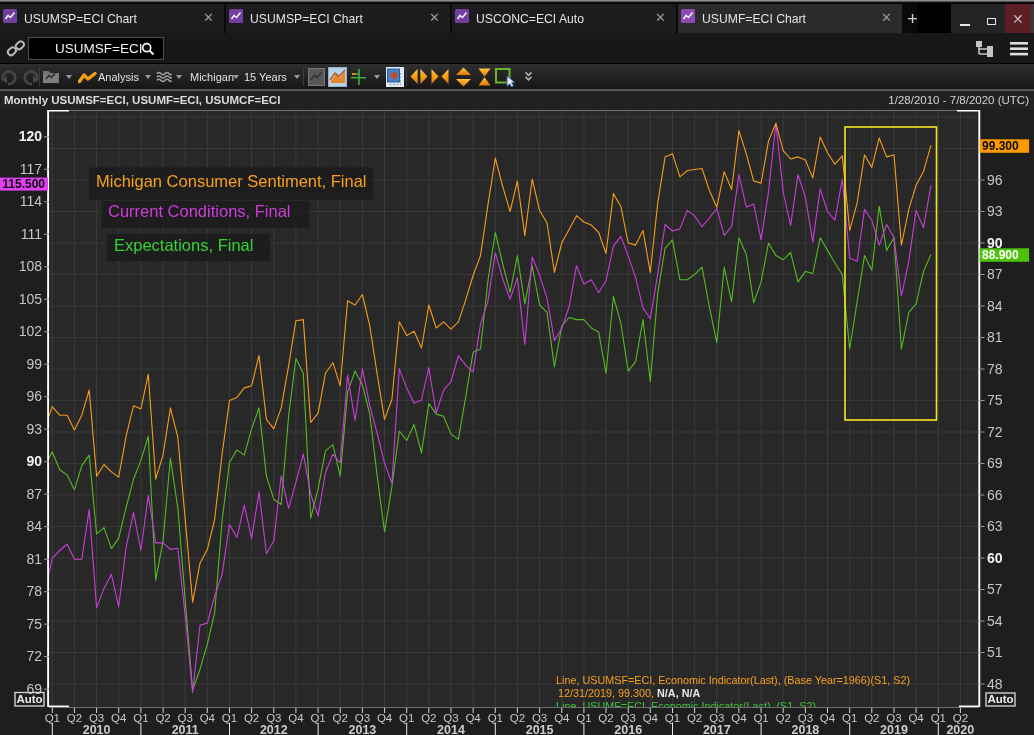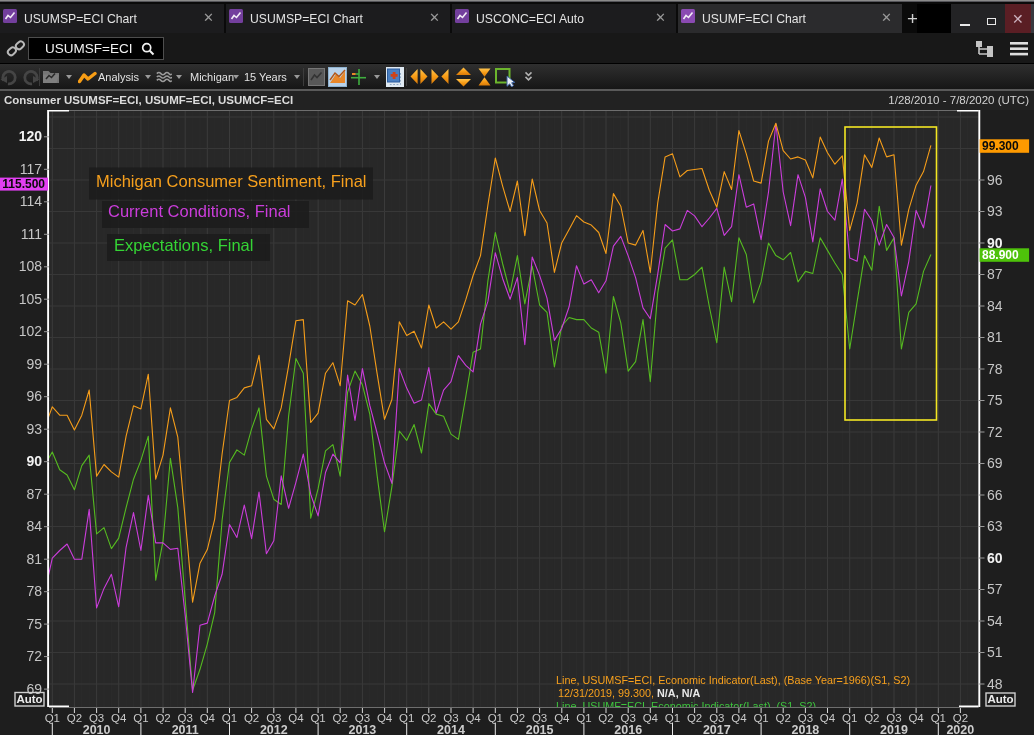--- a/index.html
+++ b/index.html
@@ -10,21 +10,21 @@
 .tab{position:absolute;top:2px;height:29px;background:#1c1c1e;color:#e3e3e3;font-size:12.2px}
 .tab.active{background:#2b2b2d}
 .tab .ticon{position:absolute;left:3px;top:5px}
 .tab .tlabel{position:absolute;left:24px;top:7.5px;white-space:nowrap}
 .tab .tx{position:absolute;right:10px;top:6px;color:#9a9a9a;font-size:13px}
 #winctl{position:absolute;top:2px;right:0;width:117px;height:31px;background:#000}
 #btnpanel{position:absolute;left:33.6px;top:0;width:83.4px;height:31px;background:#232325}
 #redge{position:absolute;right:0;top:0;width:2.6px;height:31px;background:#38383e}
 #closebtn{position:absolute;left:54.1px;top:0;width:26.6px;height:31px;background:#5a1e24;color:#ccb2bf;font-size:14px;text-align:center;line-height:31px}
 #srow{left:0;top:33px;width:1034px;height:31px;background:#181818;border-bottom:1px solid #000}
-#sbox{position:absolute;left:28px;top:4px;width:136px;height:23px;background:#000;border:1px solid #4e4e4e;color:#f2f2f2;font-size:13.5px;line-height:21px;padding-left:16px}
+#sbox{position:absolute;left:28px;top:4px;width:136px;height:23px;background:#000;border:1px solid #4e4e4e;color:#f2f2f2;font-size:13.5px;line-height:21px;padding-left:26px}
 #toolbar{left:0;top:64px;width:1034px;height:26px;background:linear-gradient(#2f2f2f,#161616);border-bottom:1px solid #020202}
 #tbhl{left:0;top:89px;width:1034px;height:2px;background:#5a5a5a}
 #trow{left:0;top:91px;width:1034px;height:19px;background:#222222}
 #ttext{position:absolute;left:4px;top:3px;font-size:11.5px;font-weight:bold;color:#dcdcdc}
 #tdate{position:absolute;right:5px;top:3px;font-size:11.5px;color:#d2d2d2}
 .tsep{position:absolute;top:4px;width:1px;height:18px;background:#3c3c3c}
 .tbtext{position:absolute;top:7px;font-size:11px;color:#e2e2e2;white-space:nowrap}
 .dda{position:absolute;top:11px;width:0;height:0;border-left:3.5px solid transparent;border-right:3.5px solid transparent;border-top:4px solid #9a9a9a}
 </style></head>
 <body>
@@ -192,21 +192,21 @@
       </svg>
 <svg class="abs" style="left:524px;top:7px" width="9" height="11" viewBox="0 0 12 13">
         <g fill="none" stroke="#b2b2b2" stroke-width="2">
           <polyline points="2,1 6,5 10,1"></polyline>
           <polyline points="2,7 6,11 10,7"></polyline>
         </g>
       </svg>
 </div>
 <div class="abs" id="tbhl"></div>
 <div class="abs" id="trow">
-      <span id="ttext">Consumer USUMSF=ECI, USUMF=ECI, USUMCF=ECI</span>
+      <span id="ttext">Monthly USUMSF=ECI, USUMF=ECI, USUMCF=ECI</span>
       <span id="tdate">1/28/2010 - 7/8/2020 (UTC)</span>
     </div>
 <div class="abs" style="left:0;top:110px"><svg id="chart" width="1034" height="625" viewBox="0 0 1034 625" font-family="Liberation Sans, sans-serif">
 <rect x="0" y="0" width="1034" height="625" fill="#1e1e1e"></rect>
 <rect x="49.0" y="0" width="929.6" height="597.0" fill="#282828"></rect>
 <line x1="52.3" y1="0" x2="52.3" y2="597.0" stroke="#3b3b3b" stroke-width="1"></line>
         <line x1="59.7" y1="0" x2="59.7" y2="597.0" stroke="#2b2b2b" stroke-width="1"></line>
         <line x1="67.1" y1="0" x2="67.1" y2="597.0" stroke="#2b2b2b" stroke-width="1"></line>
         <line x1="74.4" y1="0" x2="74.4" y2="597.0" stroke="#3b3b3b" stroke-width="1"></line>
         <line x1="81.8" y1="0" x2="81.8" y2="597.0" stroke="#2b2b2b" stroke-width="1"></line>

